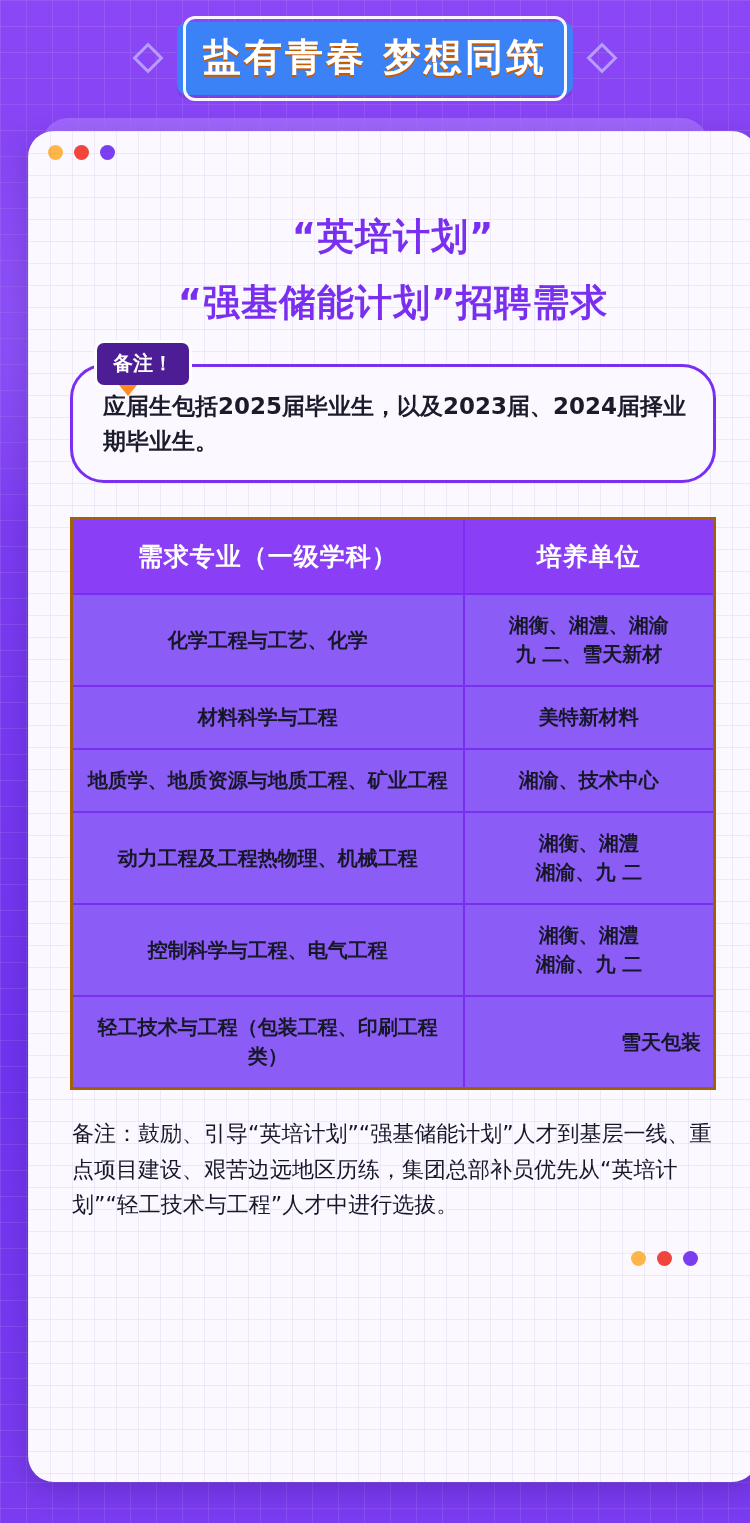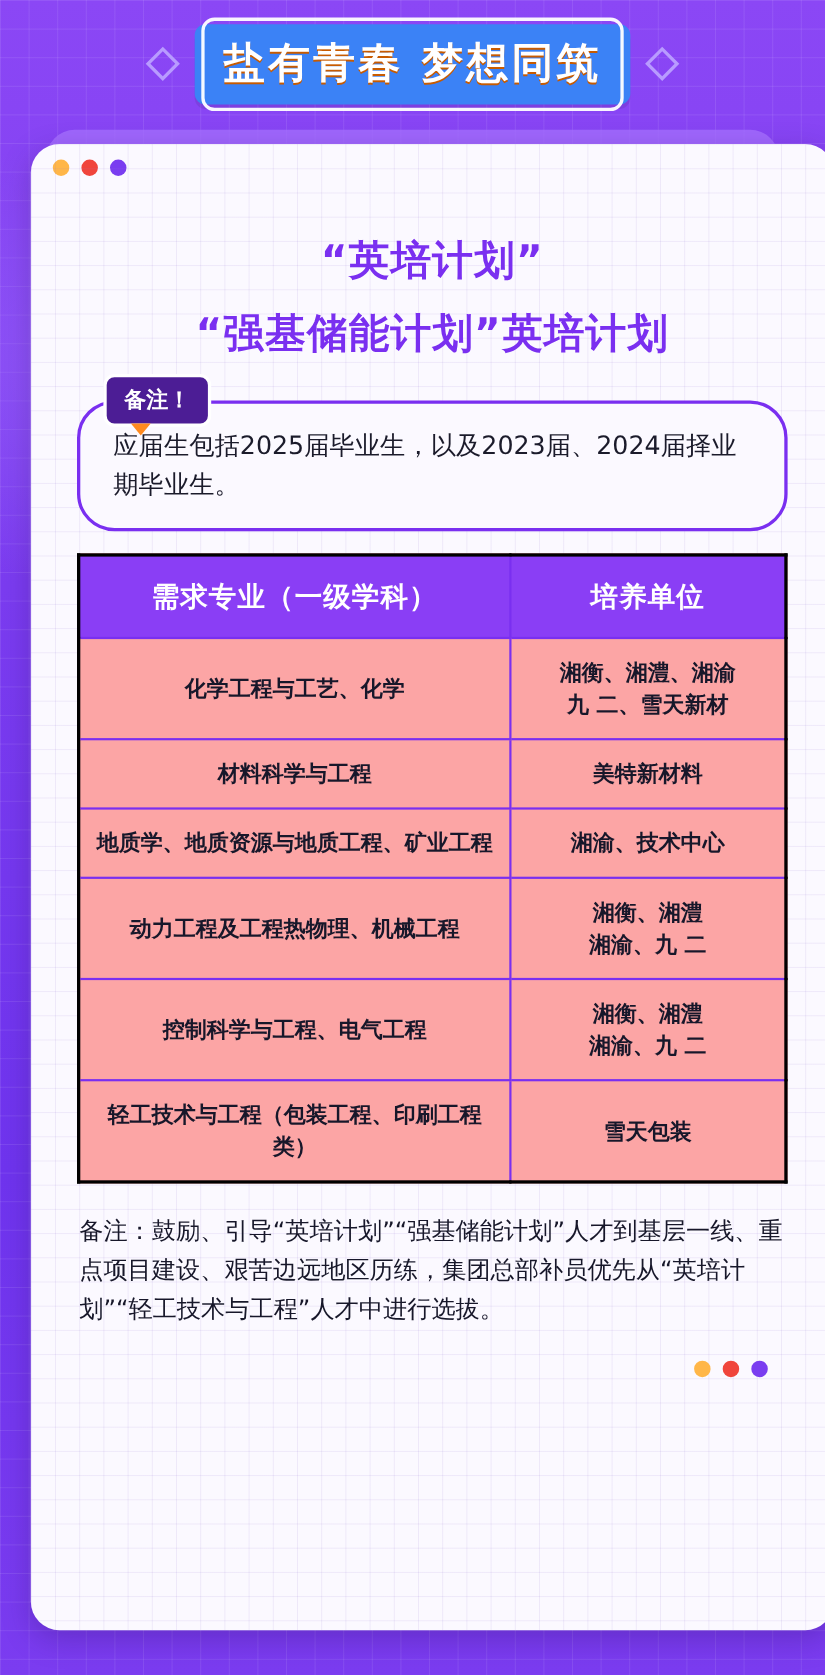--- a/index.html
+++ b/index.html
@@ -181,33 +181,33 @@
   .note-box {
     border: 3px solid #7a2ff0;
     border-radius: 34px;
     padding: 22px 26px 22px 30px;
     background: #fbf9ff;
   }
   .note-box p {
     font-size: 23px;
     line-height: 1.5;
     color: #1b1b2b;
-    font-weight: normal;
+    font-weight: bold;
     font-family: "DejaVu Sans", "Liberation Sans", sans-serif;
   }
 
   
   .table {
-    margin-top: 20px;
-    border: 3px solid #000000;
+    margin-top: 34px;
+    border: 3px solid #a16207;
     border-radius: 4px;
     width: 100%;
     border-collapse: collapse;
     table-layout: fixed;
-    background: #fca5a5;
+    background: #8b5cf6;
   }
   .table th, .table td {
     border: 2px solid #7a2ff0;
     text-align: center;
     vertical-align: middle;
     font-family: "DejaVu Sans", "Liberation Sans", sans-serif;
   }
   .table thead th {
     background: #8a3ef5;
     color: #ffffff;
@@ -268,21 +268,21 @@
   <div class="card-grid"></div>
 
   <div class="dots">
     <span class="dot y"></span>
     <span class="dot r"></span>
     <span class="dot p"></span>
   </div>
 
   <div class="card-body">
     <div class="title-1">“英培计划”</div>
-    <div class="title-2">“强基储能计划”英培计划</div>
+    <div class="title-2">“强基储能计划”招聘需求</div>
 
     <div class="note-wrap">
       <div class="note-tag">备注！</div>
       <div class="note-box">
         <p>应届生包括2025届毕业生，以及2023届、2024届择业期毕业生。</p>
       </div>
     </div>
 
     <table class="table">
       <colgroup>
@@ -314,21 +314,21 @@
             <td style="white-space: pre-line;">湘衡、湘澧
 湘渝、九 二</td>
           </tr>
           <tr>
             <td>控制科学与工程、电气工程</td>
             <td style="white-space: pre-line;">湘衡、湘澧
 湘渝、九 二</td>
           </tr>
           <tr>
             <td>轻工技术与工程（包装工程、印刷工程类）</td>
-            <td style="white-space: pre-line;">雪天包装</td>
+            <td style="white-space: pre-line; text-align: right;">雪天包装</td>
           </tr>
         </tbody>
     </table>
 
     <div class="footer-note">备注：鼓励、引导“英培计划”“强基储能计划”人才到基层一线、重点项目建设、艰苦边远地区历练，集团总部补员优先从“英培计划”“轻工技术与工程”人才中进行选拔。</div>
 
     <div class="dots-bottom">
       <span class="dot y"></span>
       <span class="dot r"></span>
       <span class="dot p"></span>

